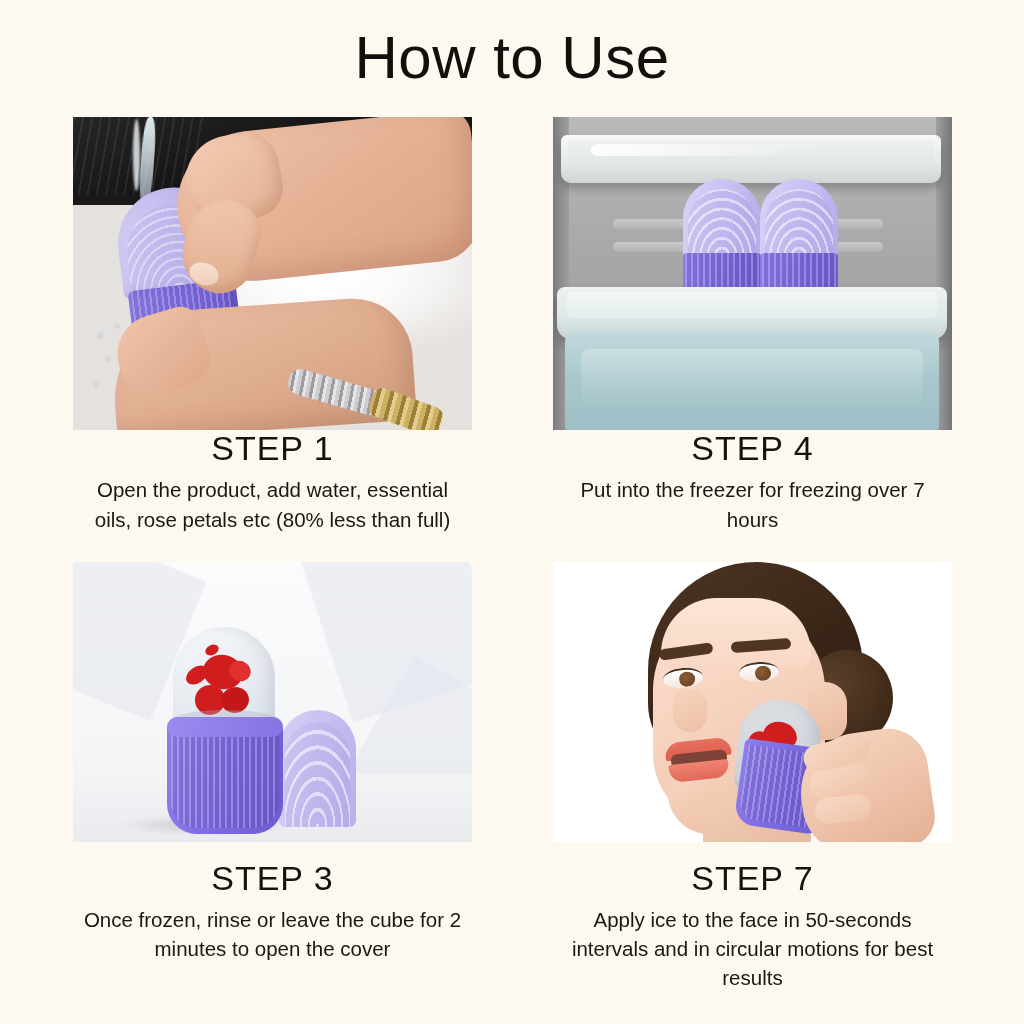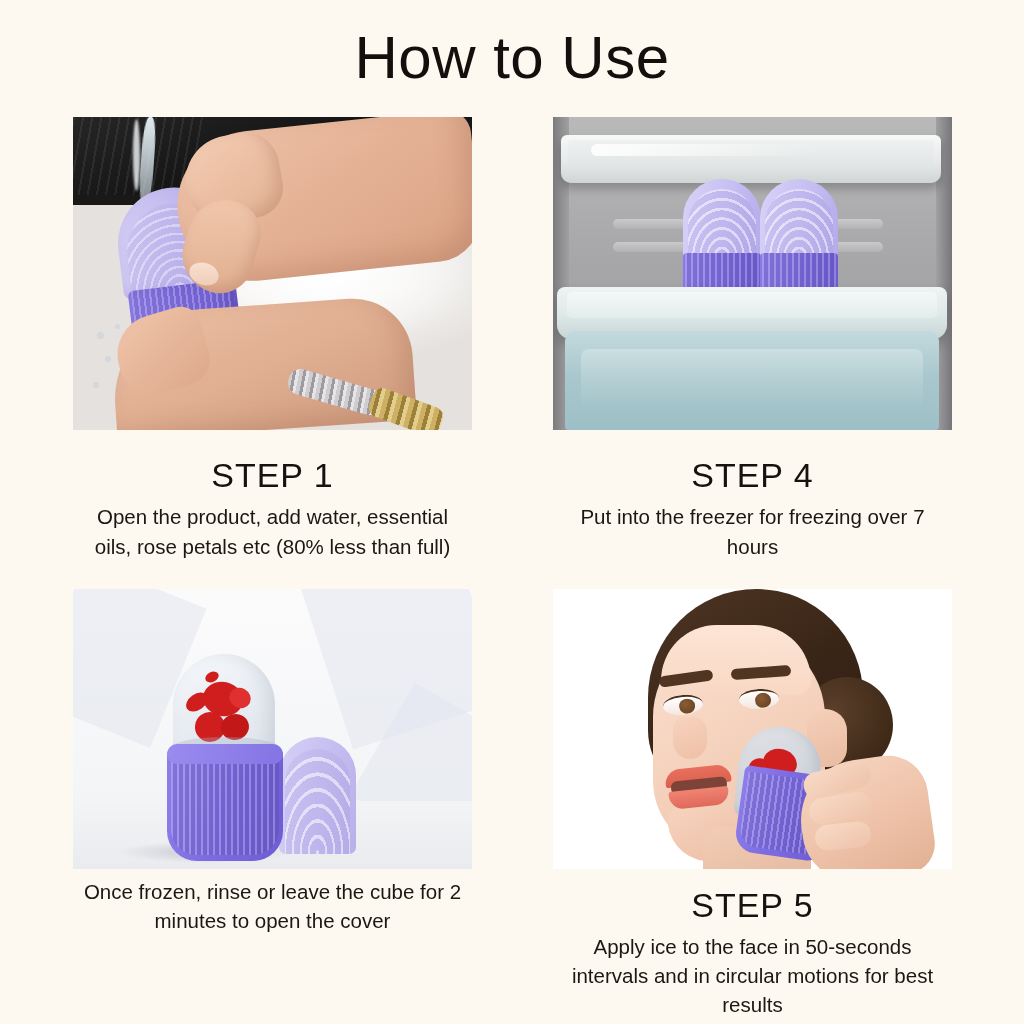--- a/index.html
+++ b/index.html
@@ -35,21 +35,21 @@
 
   .figure{
     width:399px;height:313px;
     position:relative;overflow:hidden;
     background:#ffffff;
   }
   .row2 .figure{height:280px;}
 
   .step-label{
     font-size:34px;font-weight:400;letter-spacing:1px;
-    color:#15120f;margin-top:27px;line-height:1.1;
+    color:#15120f;margin-top:0;line-height:1.1;
   }
   .step-desc{
     font-size:20.5px;line-height:1.42;color:#1b1814;
     text-align:center;margin-top:8px;width:392px;
   }
   .row2 .step-label{margin-top:18px;}
 
   
   .f1{background:#efe9e4;}
   .f1 .sink{
@@ -477,20 +477,21 @@
             <span class="petal" style="left:30px;top:28px;width:40px;height:34px;transform:rotate(12deg)"></span>
             <span class="petal" style="left:12px;top:40px;width:24px;height:16px;transform:rotate(-35deg)"></span>
             <span class="petal" style="left:22px;top:58px;width:30px;height:30px;transform:rotate(8deg)"></span>
             <span class="petal" style="left:48px;top:60px;width:28px;height:26px;transform:rotate(-14deg);background:#c21818"></span>
             <span class="petal" style="left:56px;top:34px;width:22px;height:20px;transform:rotate(28deg);background:#e03030"></span>
           </div>
           <div class="cupshadow"></div>
           <div class="cup"></div>
           <div class="rim"></div>
         </div>
+        <div class="step-label">STEP 3</div>
         <div class="step-desc">Once frozen, rinse or leave the cube for 2 minutes to open the cover</div>
       </div>
 
       <div class="cell">
         <div class="figure f4">
           <div class="hair"></div>
           <div class="bun"></div>
           <div class="face"></div>
           <div class="forehead"></div>
           <div class="ear"></div>
@@ -513,19 +514,19 @@
             <span class="petal" style="left:10px;top:34px;width:18px;height:13px;transform:rotate(-30deg)"></span>
             <span class="petal" style="left:18px;top:48px;width:26px;height:24px;transform:rotate(6deg);background:#c21818"></span>
             <span class="petal" style="left:44px;top:46px;width:24px;height:22px;transform:rotate(-16deg);background:#e03030"></span>
           </div>
           <div class="holder"></div>
           <div class="handM"></div>
           <div class="fingerM" style="left:250px;top:178px;width:68px;height:26px;transform:rotate(-14deg)"></div>
           <div class="fingerM" style="left:256px;top:206px;width:62px;height:26px;transform:rotate(-10deg)"></div>
           <div class="fingerM" style="left:262px;top:234px;width:56px;height:26px;transform:rotate(-6deg)"></div>
         </div>
-        <div class="step-label">STEP 5</div>
+        <div class="step-label">STEP 7</div>
         <div class="step-desc">Apply ice to the face in 50-seconds intervals and in circular motions for best results</div>
       </div>
 
     </div>
   </div>
 </div>
 
 </body></html>

